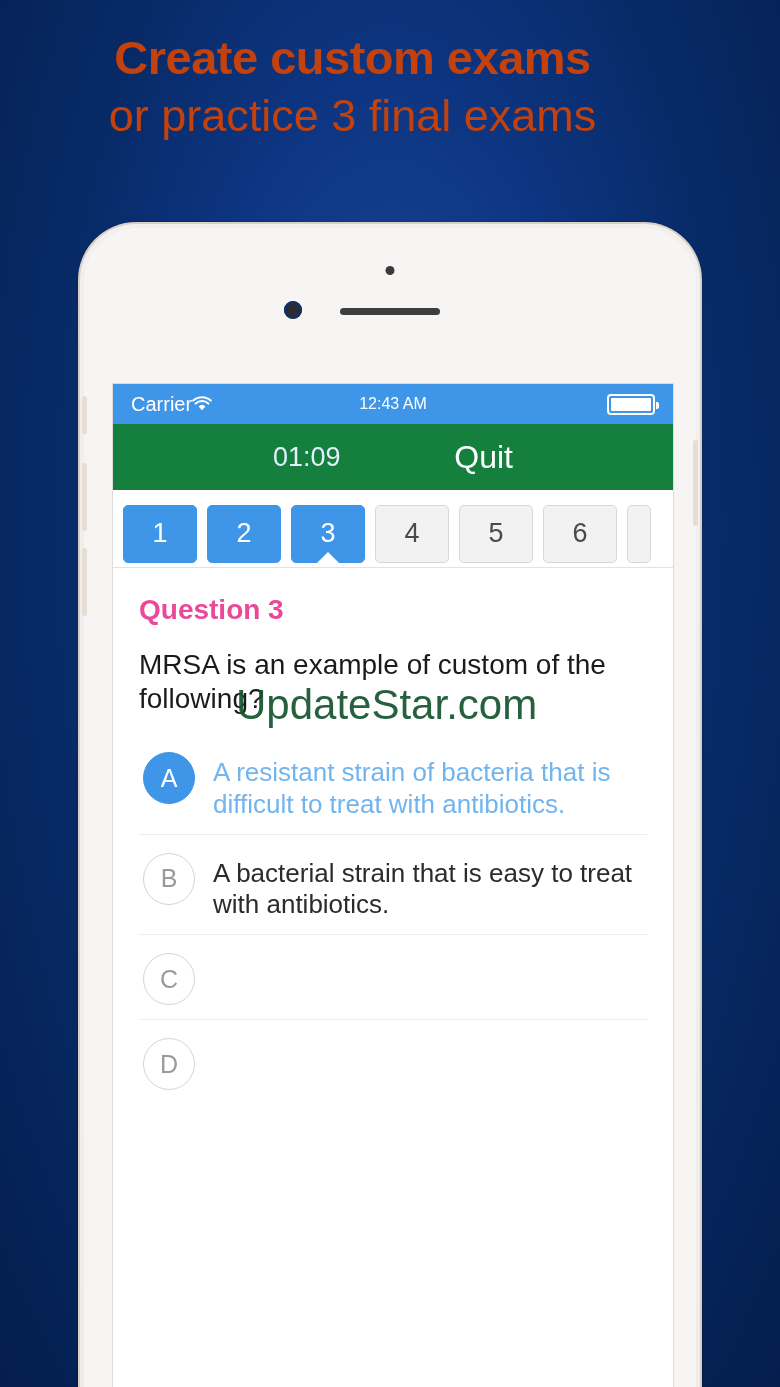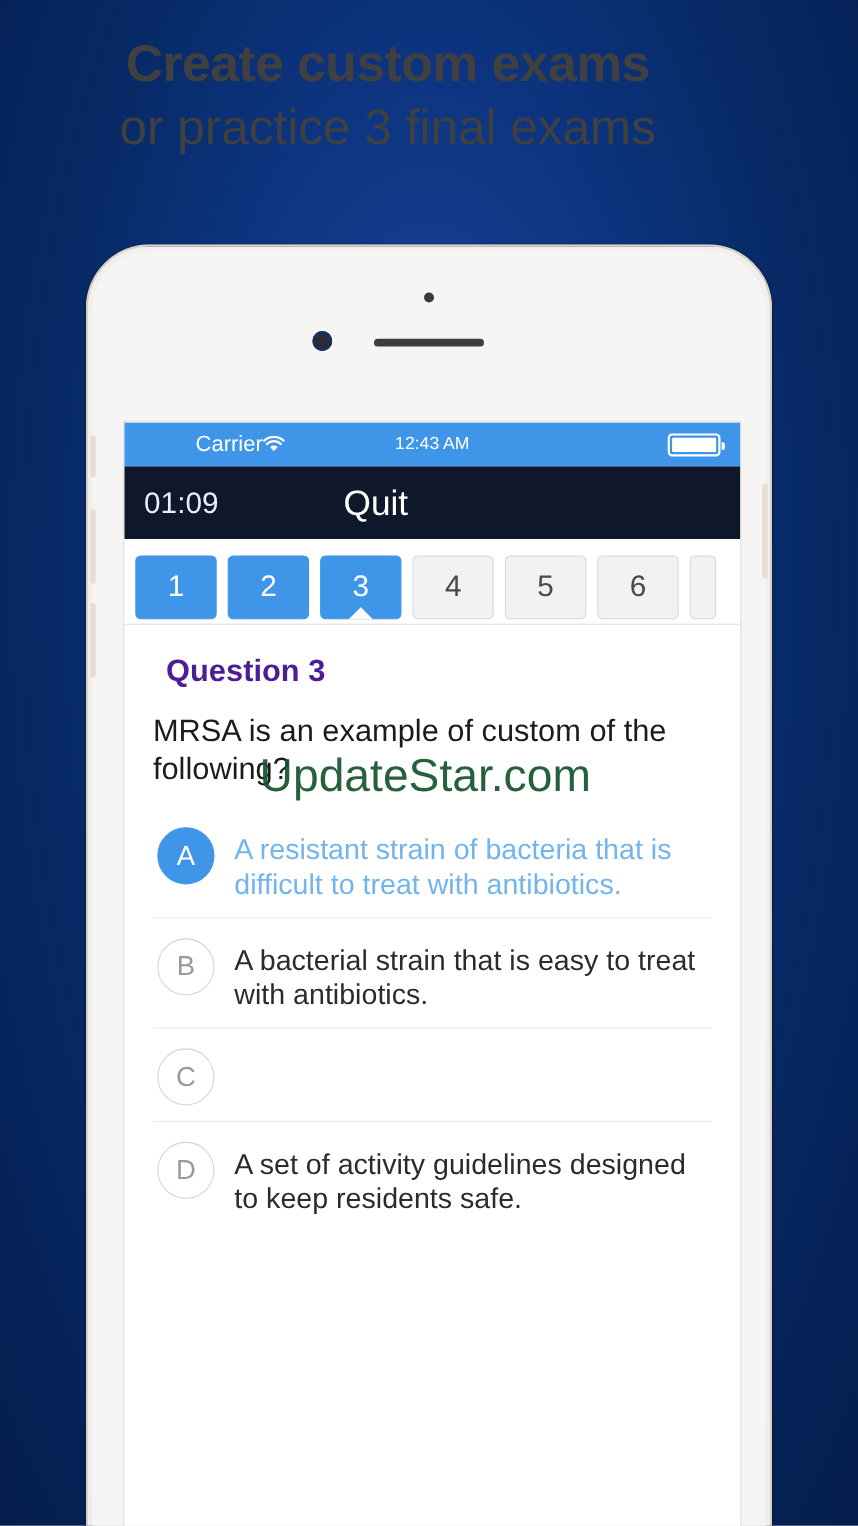--- a/index.html
+++ b/index.html
@@ -11,21 +11,21 @@
   body {
     background: radial-gradient(ellipse at 50% 38%, #1a4c9c 0%, #0d3480 38%, #072a66 62%, #041e4e 100%);
     position: relative;
   }
 
   
   .headline {
     position: absolute;
     top: 30px; left: 0; width: 705px;
     text-align: center;
-    color: #404040;
+    color: #c2410c;
   }
   .headline .line1 {
     font-size: 47px;
     font-weight: bold;
     letter-spacing: -0.5px;
     line-height: 1.18;
     display: block;
   }
   .headline .line2 {
     font-size: 45px;
@@ -104,21 +104,21 @@
   
   .statusbar {
     height: 40px;
     background: #3f96e8;
     color: #ffffff;
     display: flex;
     align-items: center;
     padding: 0 18px;
     font-size: 20px;
   }
-  .sb-left { display: flex; align-items: center; gap: 0; flex: 1; justify-content: center; }
+  .sb-left { display: flex; align-items: center; gap: 0; flex: 1; }
   .sb-center { flex: 1; text-align: center; font-size: 16px; }
   .sb-right { flex: 1; display: flex; justify-content: flex-end; align-items: center; }
   .wifi-icon { display: inline-block; width: 20px; height: 16px; position: relative; }
   .wifi-icon svg { display: block; }
   .battery {
     width: 48px; height: 21px;
     border: 2px solid #ffffff;
     border-radius: 4px;
     position: relative;
     padding: 2px;
@@ -129,25 +129,26 @@
     right: -6px; top: 6px;
     width: 3px; height: 7px;
     background: #ffffff;
     border-radius: 0 2px 2px 0;
   }
   .battery i { display: block; height: 100%; width: 100%; background: #ffffff; border-radius: 1px; }
 
   
   .navbar {
     height: 66px;
-    background: #0f172a;
+    background: #15803d;
     color: #ffffff;
     display: flex;
     align-items: center;
     padding: 0 18px;
+    justify-content: center;
   }
   .nav-timer { flex: 0 0 120px; font-size: 27px; color: #e3f0fc; }
   .nav-title { flex: 1; text-align: center; font-size: 30px; font-weight: bold; }
   .nav-quit { flex: 0 0 120px; text-align: right; font-size: 32px; color: #ffffff; }
 
   
   .qtabs {
     height: 78px;
     background: #ffffff;
     display: flex;
@@ -177,21 +178,21 @@
     position: absolute;
     bottom: -1px;
     width: 0; height: 0;
     border-left: 11px solid transparent;
     border-right: 11px solid transparent;
     border-bottom: 11px solid #ffffff;
   }
 
   
   .qbody { padding: 26px 26px 0 26px; position: relative; }
-  .q-number { font-size: 28px; font-weight: bold; color: #4c1d95; margin-bottom: 22px; margin-left: 12px; }
+  .q-number { font-size: 28px; font-weight: bold; color: #ec4899; margin-bottom: 22px; }
   .q-text {
     font-size: 28px;
     color: #1b1b1b;
     line-height: 1.22;
     margin-bottom: 28px;
   }
 
   .choices { display: flex; flex-direction: column; gap: 10px; }
   .choice {
     display: flex;
@@ -311,21 +312,20 @@
           </div>
           <div class="choice">
             <div class="bubble">B</div>
             <div class="choice-text">A bacterial strain that is easy to treat with antibiotics.</div>
           </div>
           <div class="choice">
             <div class="bubble">C</div>
           </div>
           <div class="choice">
             <div class="bubble">D</div>
-            <div class="choice-text">A set of activity guidelines designed to keep residents safe.</div>
           </div>
         </div>
       </div>
 
     </div>
   </div>
 </div>
 
 <div class="watermark">
   <span>UpdateStar.com</span>

